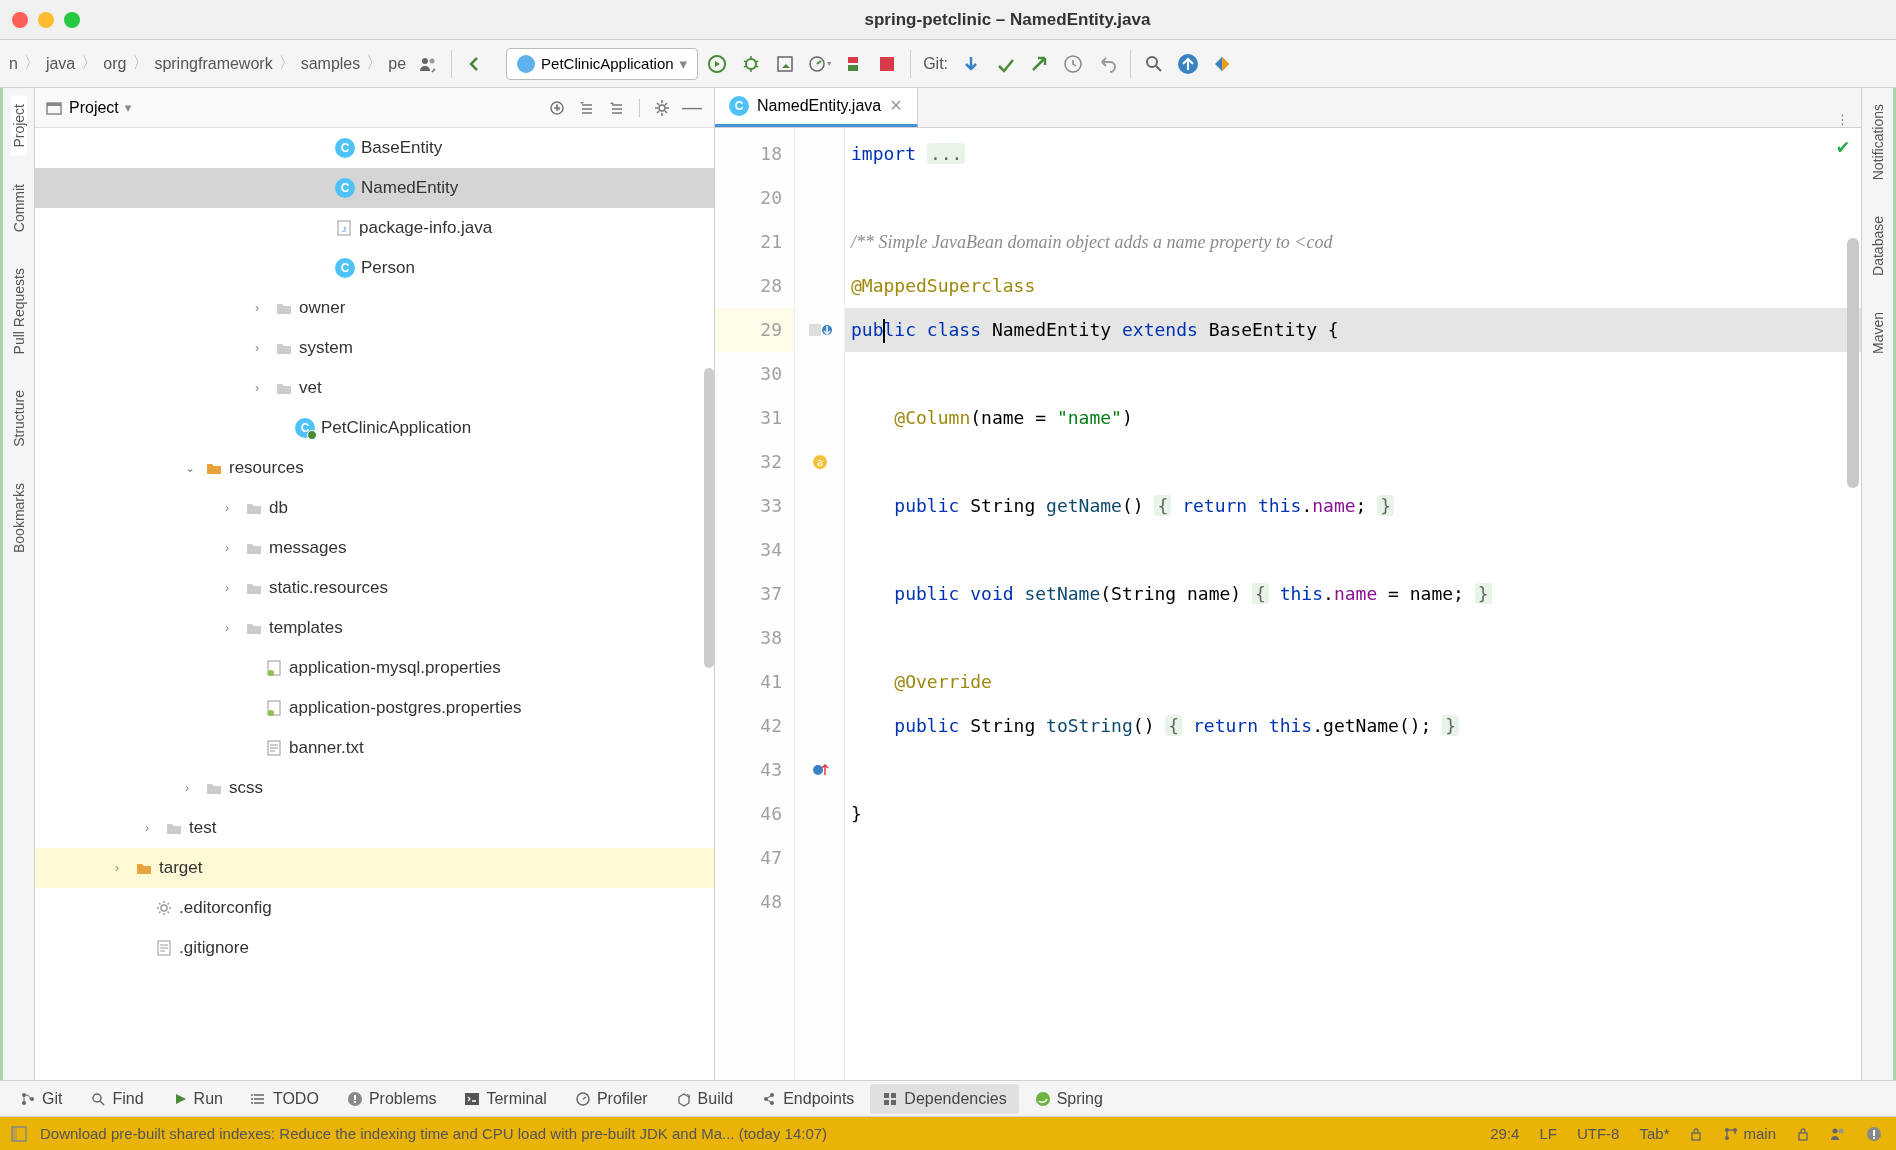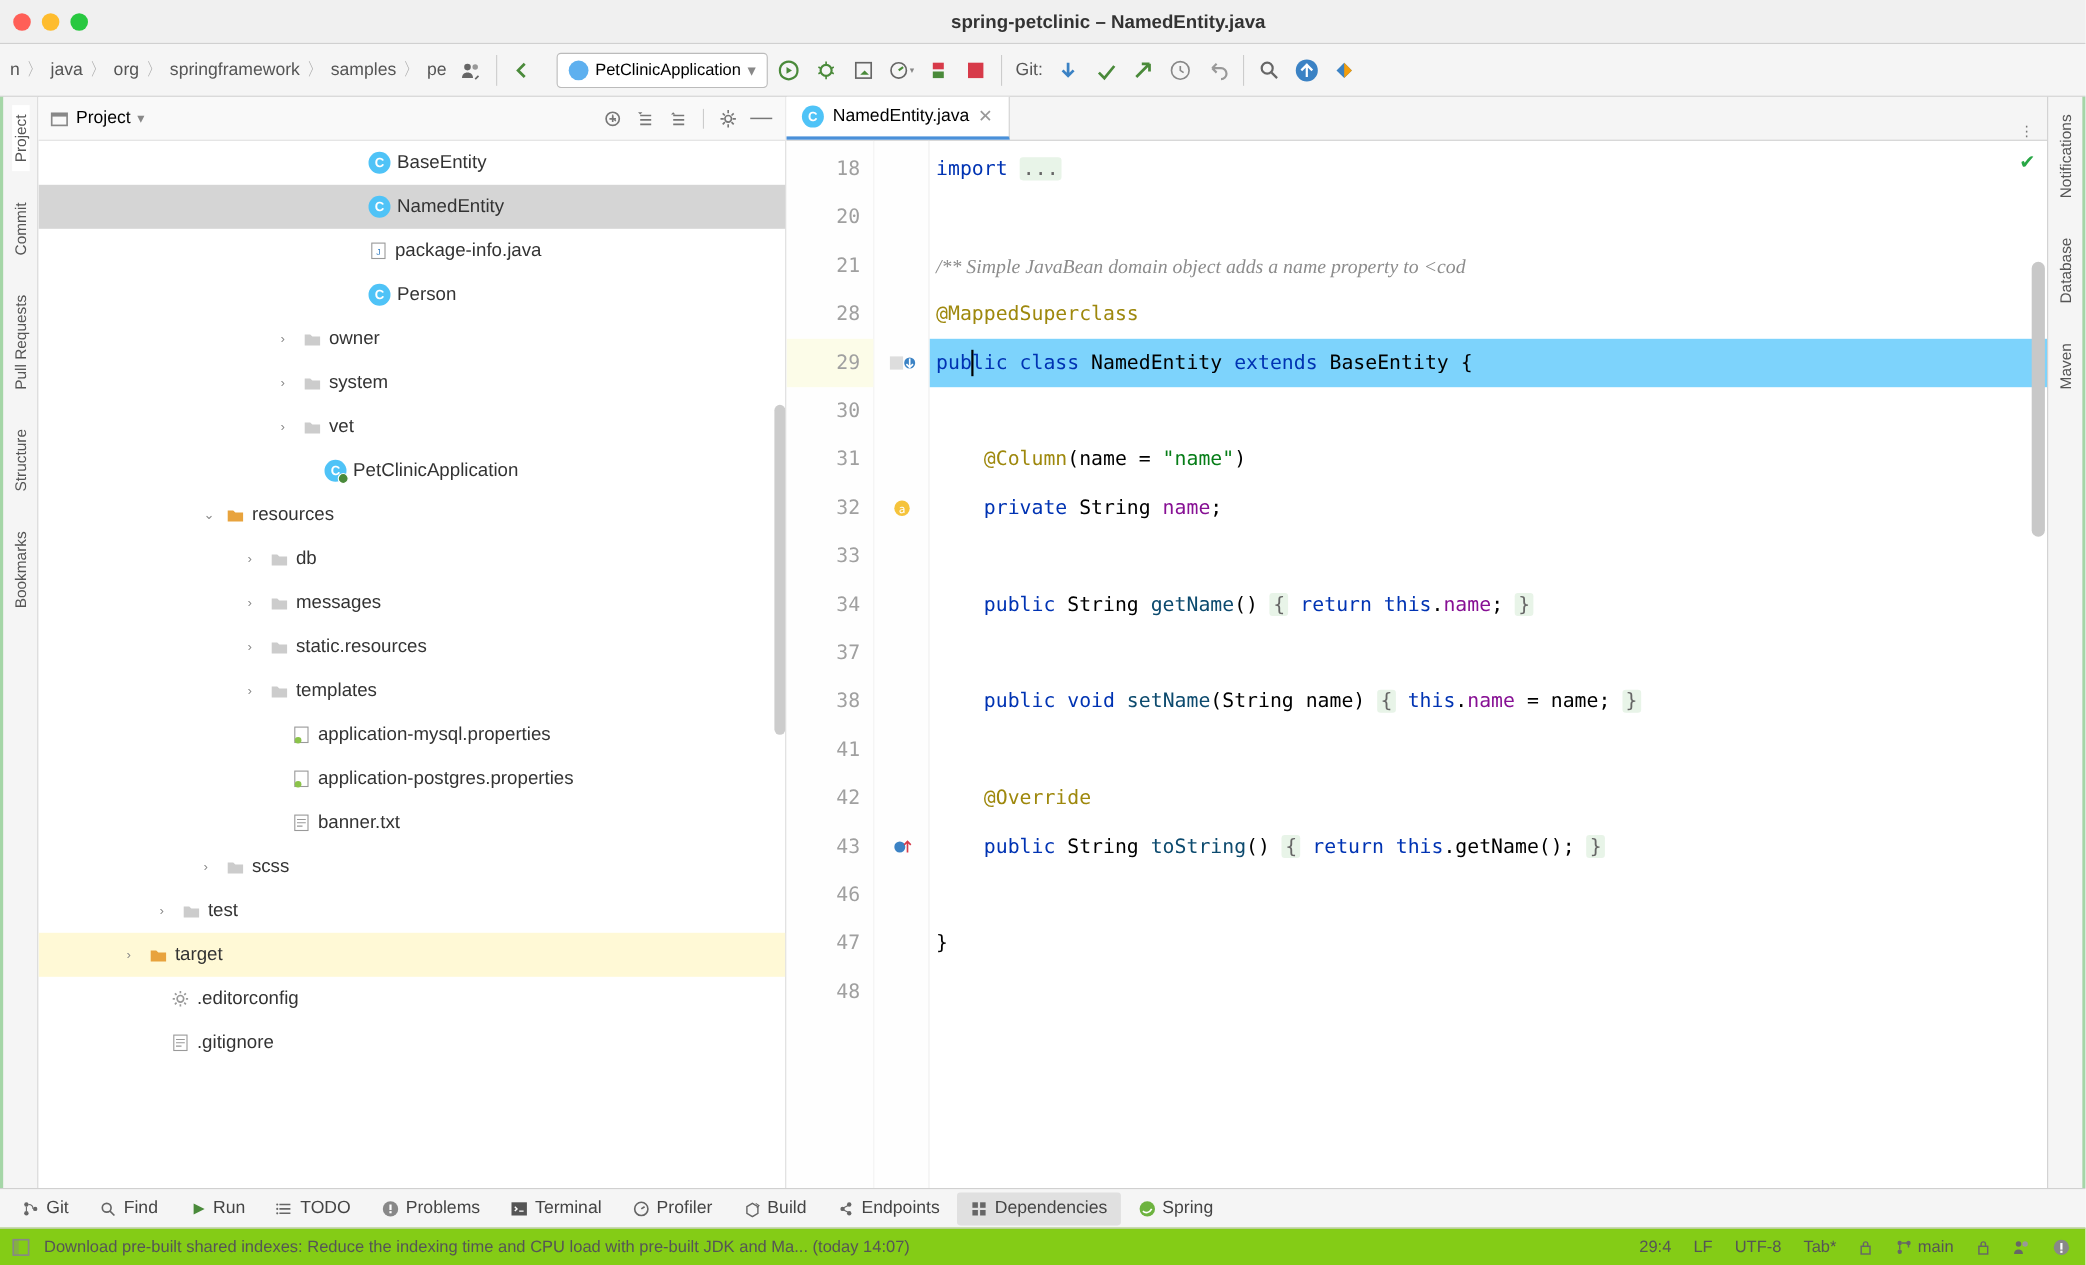--- a/index.html
+++ b/index.html
@@ -102,21 +102,21 @@
 .editor-tab .close { color: #999; cursor: pointer; }
 .editor-tabs .more { margin-left: auto; padding: 0 12px; color:#777; cursor:pointer;}
 .editor-body { flex: 1; display: flex; overflow: hidden; }
 .gutter { width: 80px; background: #fefefe; text-align: right; padding-top: 4px; color:#a0a0a0; font-size: 18px; border-right:1px solid #eee;}
 .gutter div { height: 44px; line-height: 44px; padding-right: 12px; }
 .gutter .hl { background: #fcfce8; }
 .markers { width: 50px; background:#fefefe; border-right:1px solid #eee; padding-top:4px;}
 .markers div { height:44px; display:flex; align-items:center; justify-content:center;}
 .code { flex: 1; padding-top: 4px; font-size: 18px; overflow-x: hidden; position:relative;}
 .code-line { height: 44px; line-height: 44px; white-space: pre; padding-left: 6px;}
-.code-line.hl { background: #7dd3fc; }
+.code-line.hl { background: #e5e5e5; }
 .kw { color: #0033b3; }
 .ann { color: #9e880d; }
 .str { color: #067d17; }
 .fn { color: #0c4a6e; }
 .fld { color: #871094; }
 .cm { color: #8c8c8c; font-style: italic; font-family: Liberation Serif, serif; }
 .fold-hint{background:#e8f4e8;border-radius:3px;padding:0 3px;color:#666;}
 .check-badge{position:absolute;top:6px;right:12px;color:#28a745;font-size:20px;}
 .edit-scrollbar{position:absolute;right:2px;top:110px;width:12px;height:250px;background:#c8c8c8;border-radius:6px;}
 .caret{display:inline-block;width:2px;height:24px;background:#000;vertical-align:middle;margin:0 -1px;}
@@ -124,21 +124,21 @@
 
 .bottom-tabs {
   height: 36px; background: #f5f5f5; border-top: 1px solid #d0d0d0;
   display: flex; align-items: center; padding: 0 8px; gap: 4px;
 }
 .btab { display: flex; align-items: center; gap: 6px; padding: 6px 12px; font-size: 16px; color:#444; cursor: pointer; border-radius:3px;}
 .btab.active { background: #e0e0e0; }
 
 
 .statusbar {
-  height: 34px; background: #84cc16; border-top: 1px solid #d0d0d0;
+  height: 34px; background: #eab308; border-top: 1px solid #d0d0d0;
   display:flex;align-items:center;padding:0 10px;font-size:15px;color:#555;gap:12px;
 }
 .statusbar .msg { flex: 1; }
 .statusbar .itm { padding: 0 4px; cursor: pointer;}
 svg { display: block; }
 </style>
 </head>
 <body>
 
 <div class="titlebar">
@@ -537,21 +537,20 @@
       <div class="code" id="code">
         <span class="check-badge">✔</span>
         <div class="edit-scrollbar"></div>
       <div class="code-line"><span class="kw">import</span> <span class="fold-hint">...</span></div>
           <div class="code-line"></div>
           <div class="code-line"><span class="cm">/** Simple JavaBean domain object adds a name property to &lt;cod</span></div>
           <div class="code-line"><span class="ann">@MappedSuperclass</span></div>
           <div class="code-line hl"><span class="kw">pub<span class="caret"></span>lic class</span> NamedEntity <span class="kw">extends</span> BaseEntity {</div>
           <div class="code-line"></div>
           <div class="code-line">    <span class="ann">@Column</span>(name = <span class="str">"name"</span>)</div>
-          <div class="code-line">    <span class="kw">private</span> String <span class="fld">name</span>;</div>
           <div class="code-line"></div>
           <div class="code-line">    <span class="kw">public</span> String <span class="fn">getName</span>() <span class="fold-hint">{</span> <span class="kw">return this</span>.<span class="fld">name</span>; <span class="fold-hint">}</span></div>
           <div class="code-line"></div>
           <div class="code-line">    <span class="kw">public void</span> <span class="fn">setName</span>(String name) <span class="fold-hint">{</span> <span class="kw">this</span>.<span class="fld">name</span> = name; <span class="fold-hint">}</span></div>
           <div class="code-line"></div>
           <div class="code-line">    <span class="ann">@Override</span></div>
           <div class="code-line">    <span class="kw">public</span> String <span class="fn">toString</span>() <span class="fold-hint">{</span> <span class="kw">return this</span>.getName(); <span class="fold-hint">}</span></div>
           <div class="code-line"></div>
           <div class="code-line">}</div>
           <div class="code-line"></div>

